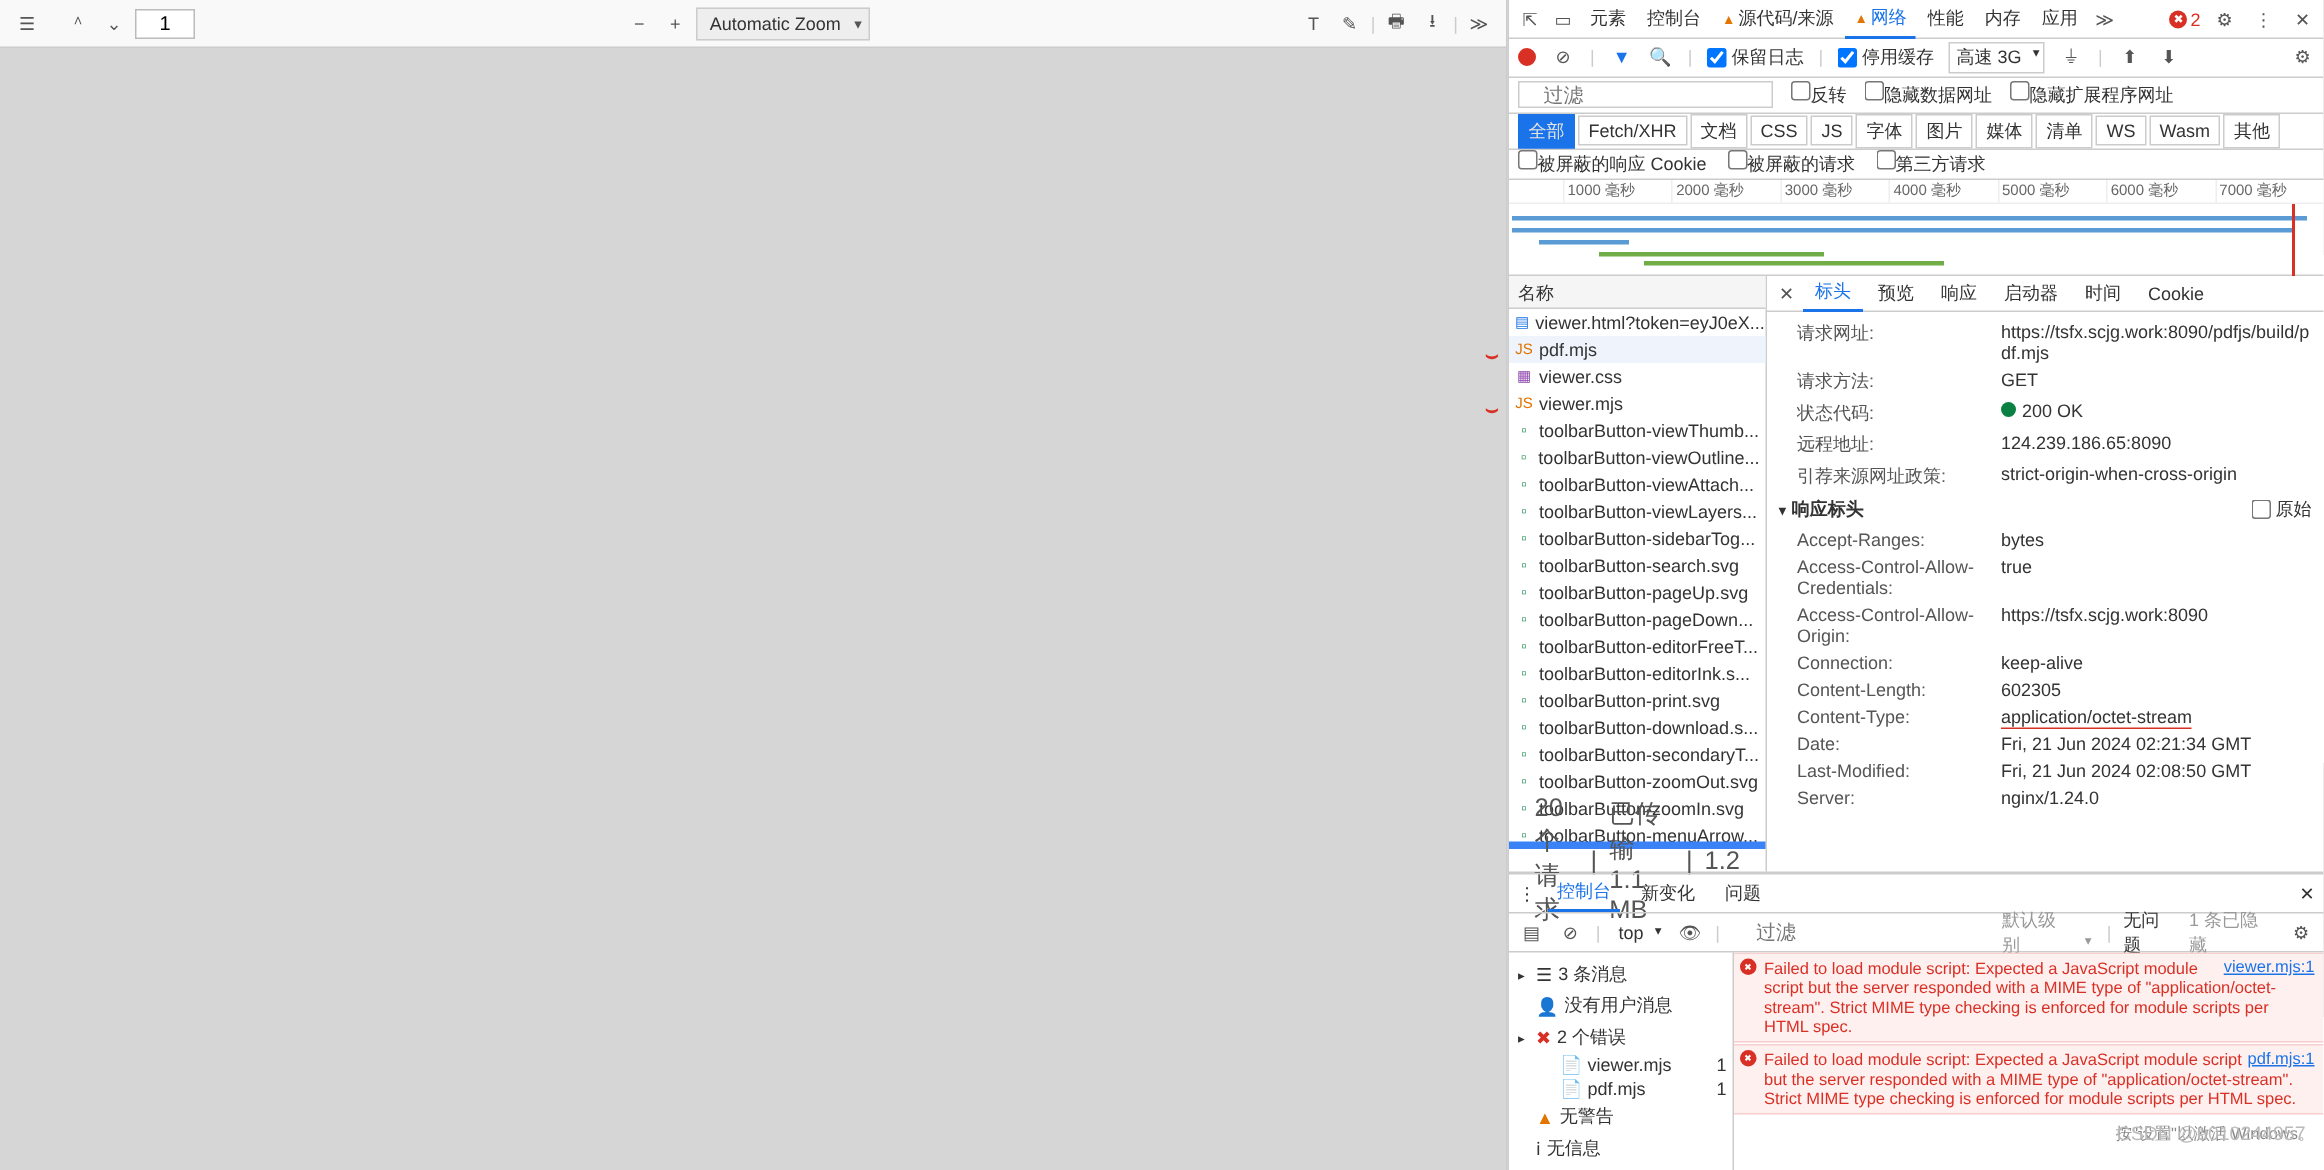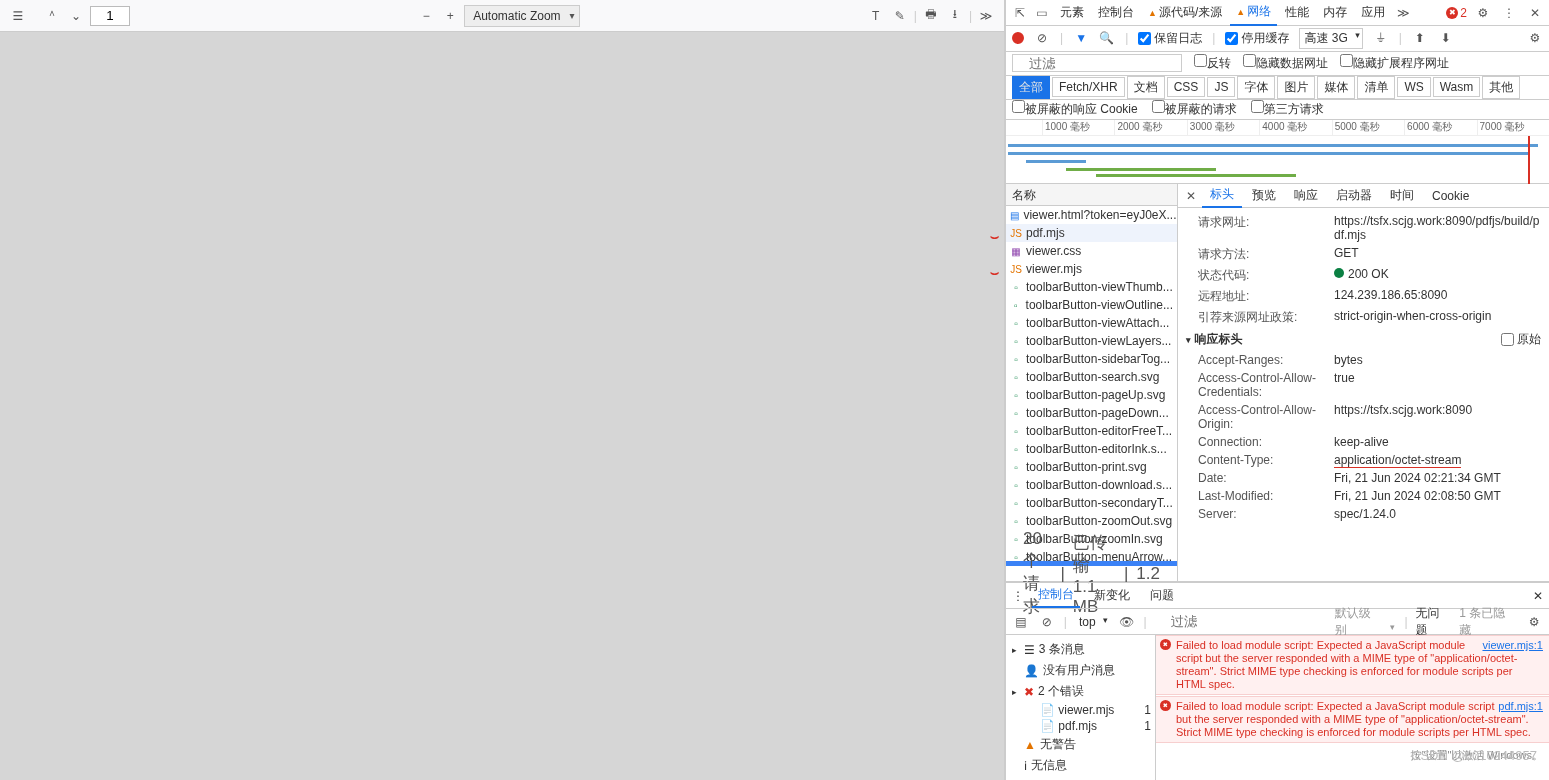--- a/index.html
+++ b/index.html
@@ -359,34 +359,38 @@
               </div>
               <div class="kv">
                 <span class="k">Access-Control-Allow-Origin:</span>
                 <span class="v"><span>https://tsfx.scjg.work:8090</span></span>
               </div>
               <div class="kv">
                 <span class="k">Connection:</span>
                 <span class="v"><span>keep-alive</span></span>
               </div>
               <div class="kv">
+                <span class="k">Content-Length:</span>
+                <span class="v"><span>602305</span></span>
+              </div>
+              <div class="kv">
                 <span class="k">Content-Type:</span>
                 <span class="v"><span class="underline-red">application/octet-stream</span></span>
               </div>
               <div class="kv">
                 <span class="k">Date:</span>
                 <span class="v"><span>Fri, 21 Jun 2024 02:21:34 GMT</span></span>
               </div>
               <div class="kv">
                 <span class="k">Last-Modified:</span>
                 <span class="v"><span>Fri, 21 Jun 2024 02:08:50 GMT</span></span>
               </div>
               <div class="kv">
                 <span class="k">Server:</span>
-                <span class="v"><span>spec/1.24.0</span></span>
+                <span class="v"><span>nginx/1.24.0</span></span>
               </div>
             </div>
     </div>
    </div>
   </div>
 
   <div class="drawer">
    <div class="dtb">
     <span class="ti">⋮</span>
     <span class="dtab sel">控制台</span>

